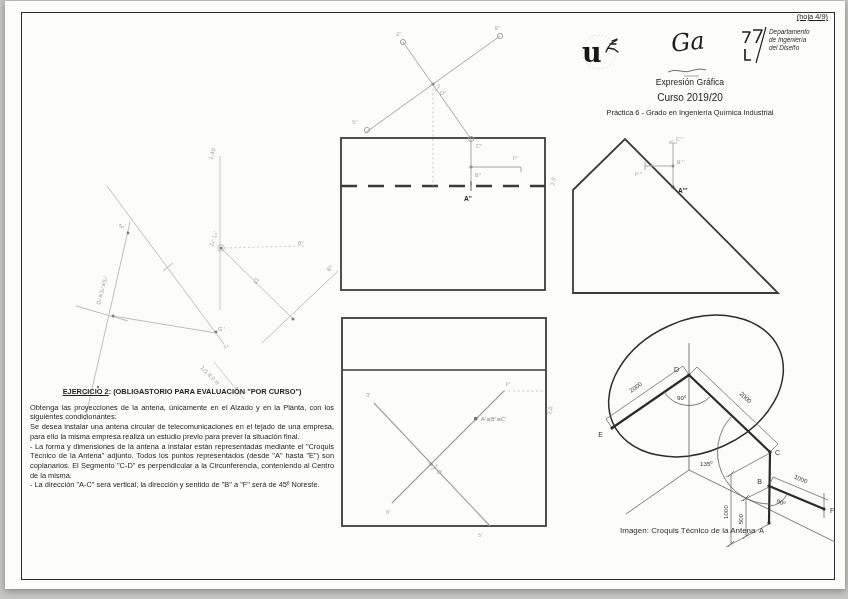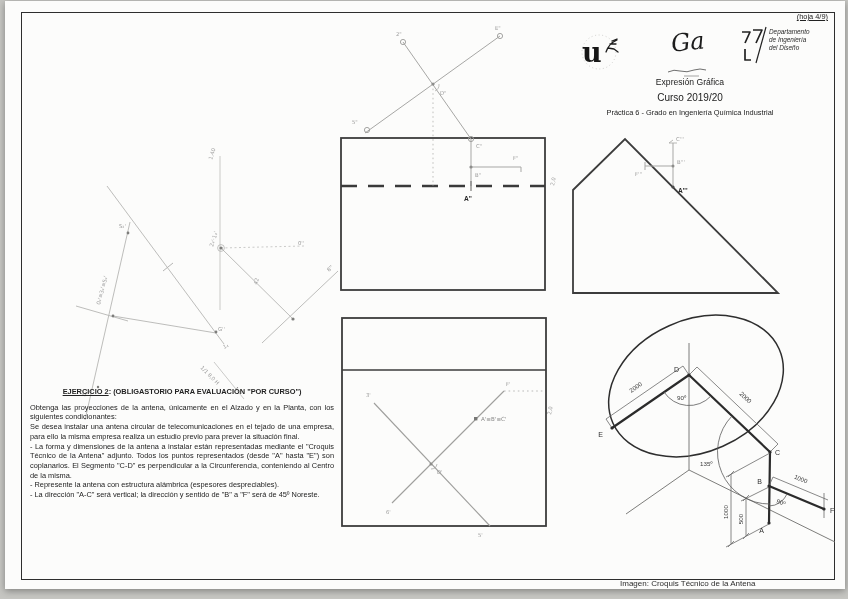--- a/index.html
+++ b/index.html
@@ -20,21 +20,21 @@
              font-weight:bold;font-size:27px;color:#161616;}
   #mid-glyph{left:671px;top:28px;font-family:"DejaVu Serif",serif;font-style:italic;
              font-size:24px;color:#1c1c1c;transform:rotate(-6deg);}
   #dept-block{left:769px;top:28px;width:70px;font-style:italic;font-size:6.4px;
               line-height:8.2px;color:#2b2b2b;}
   #exercise{left:30px;top:387px;width:304px;font-size:7.4px;line-height:9.7px;
             text-align:justify;color:#232323;}
   #exercise .title{margin-bottom:6px;text-align:center;}
   #exercise .title b{text-decoration:underline;}
   #exercise .title{font-weight:bold;}
-  #caption{left:620px;top:579px;width:220px;font-size:8px;color:#2d2d2d;}
+  #caption{left:620px;top:526px;width:220px;font-size:8px;color:#2d2d2d;}
   
   .hw{fill:#9c9c9c;font-size:5.3px;font-family:"DejaVu Sans",sans-serif;}
   .hwd{fill:#8a8a8a;font-size:5.6px;font-family:"DejaVu Sans",sans-serif;}
   .plab{fill:#262626;font-size:6.6px;font-weight:bold;font-family:"Liberation Sans",sans-serif;}
   .klab{fill:#2f2f2f;font-size:7px;font-family:"Liberation Sans",sans-serif;}
   .dim{fill:#3a3a3a;font-size:6.2px;font-family:"Liberation Sans",sans-serif;}
 </style>
 </head>
 <body>
 
@@ -255,18 +255,17 @@
     <div class="l3">Práctica 6 - Grado en Ingeniería Química Industrial</div>
   </div>
 
   <div class="txt" id="exercise">
     <div class="title">
       <b>EJERCICIO 2</b><span>: (OBLIGASTORIO PARA EVALUACIÓN "POR CURSO")</span>
     </div>
     <div>Obtenga las proyecciones de la antena, únicamente en el Alzado y en la Planta, con los siguientes condicionantes:</div>
     <div>Se desea instalar una antena circular de telecomunicaciones en el tejado de una empresa, para ello la misma empresa realiza un estudio previo para prever la situación final.</div>
     <div>- La forma y dimensiones de la antena a instalar están representadas mediante el "Croquis Técnico de la Antena" adjunto. Todos los puntos representados (desde "A" hasta "E") son coplanarios. El Segmento "C-D" es perpendicular a la Circunferencia, conteniendo al Centro de la misma.</div>
-    <div>- Represente la antena con estructura alámbrica (espesores despreciables).</div>
     <div>- La dirección "A-C" será vertical; la dirección y sentido de "B" a "F" será de 45º Noreste.</div>
   </div>
 
   <div class="txt" id="caption">Imagen: Croquis Técnico de la Antena</div>
 </div>
 
 </body></html>

